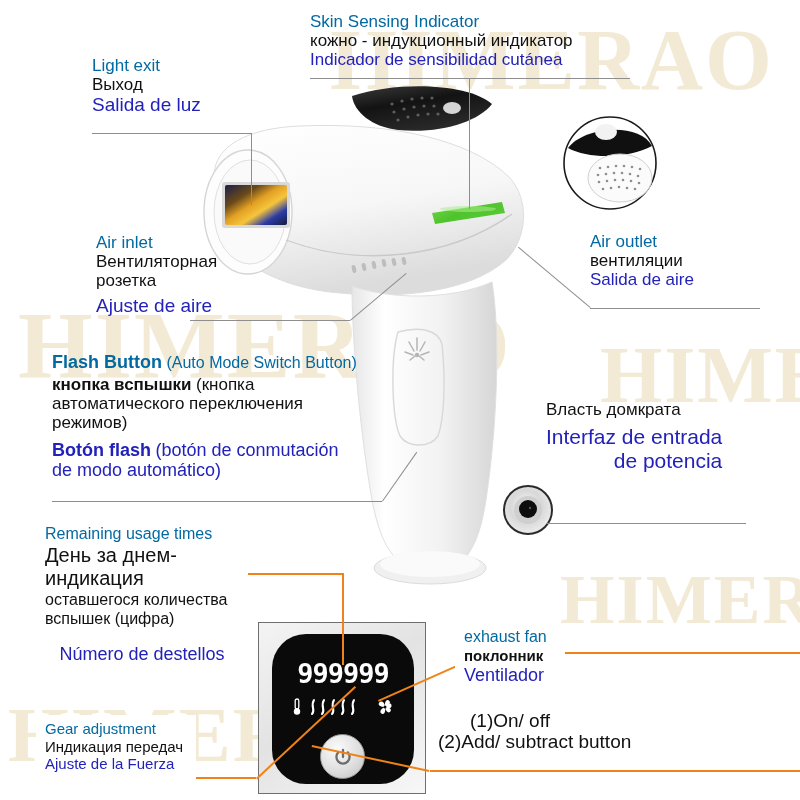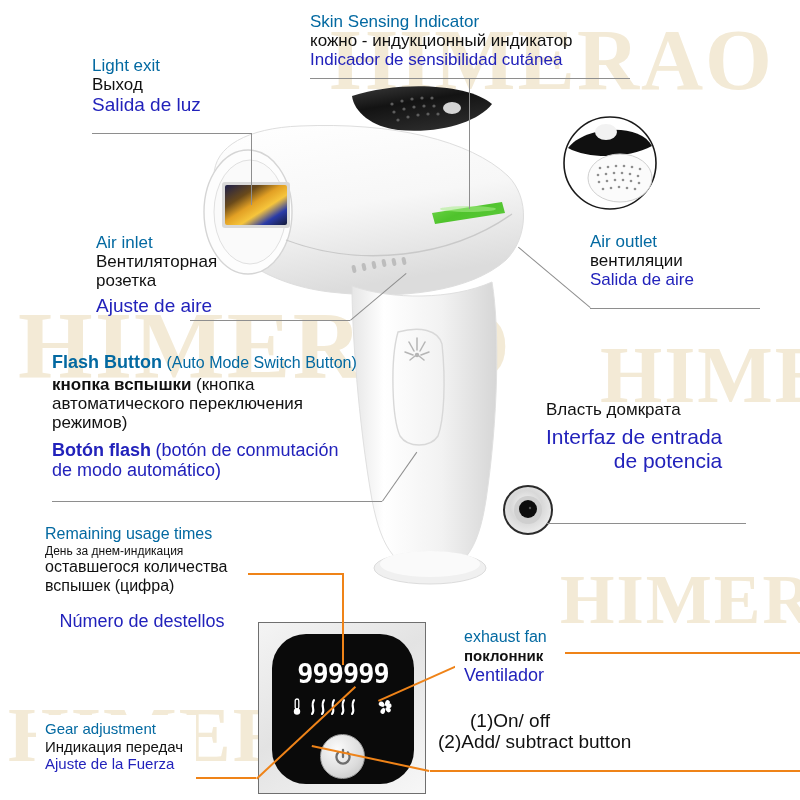--- a/index.html
+++ b/index.html
@@ -363,21 +363,21 @@
   </div>
 
   <div class="label" style="left:546px; top:400px;">
     <div class="l-ru">Власть домкрата</div>
     <div class="l-es" style="font-size:21px; margin-top:6px;">Interfaz de entrada</div>
     <div class="l-es" style="font-size:21px; text-align:right;">de potencia</div>
   </div>
 
   <div class="obox" style="left:36px; top:520px; width:212px;">
     <div class="l-en" style="font-size:16px;">Remaining usage times</div>
-    <div class="l-ru" style="font-size:12px;">День за днем-индикация</div>
+    <div class="l-ru" style="font-size:20px;">День за днем-индикация</div>
     <div class="l-ru" style="font-size:16px;">оставшегося количества</div>
     <div class="l-ru" style="font-size:16px;">вспышек (цифра)</div>
     <div class="l-es" style="font-size:18px; text-align:center; margin-top:15px;">Número de destellos</div>
   </div>
 
   <div class="obox" style="left:36px; top:715px; width:160px;">
     <div class="l-en" style="font-size:15px;">Gear adjustment</div>
     <div class="l-ru" style="font-size:15px;">Индикация передач</div>
     <div class="l-es" style="font-size:15px;">Ajuste de la Fuerza</div>
   </div>

